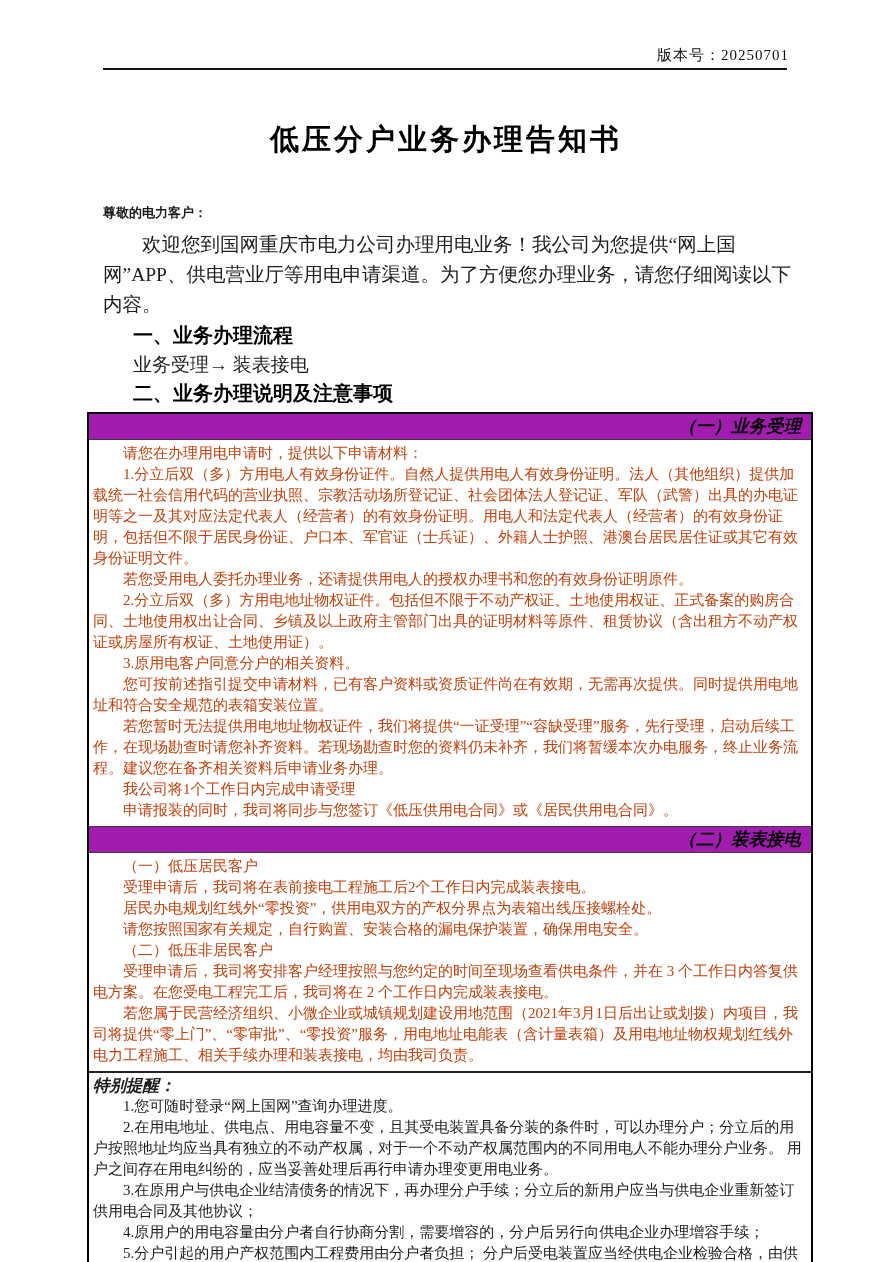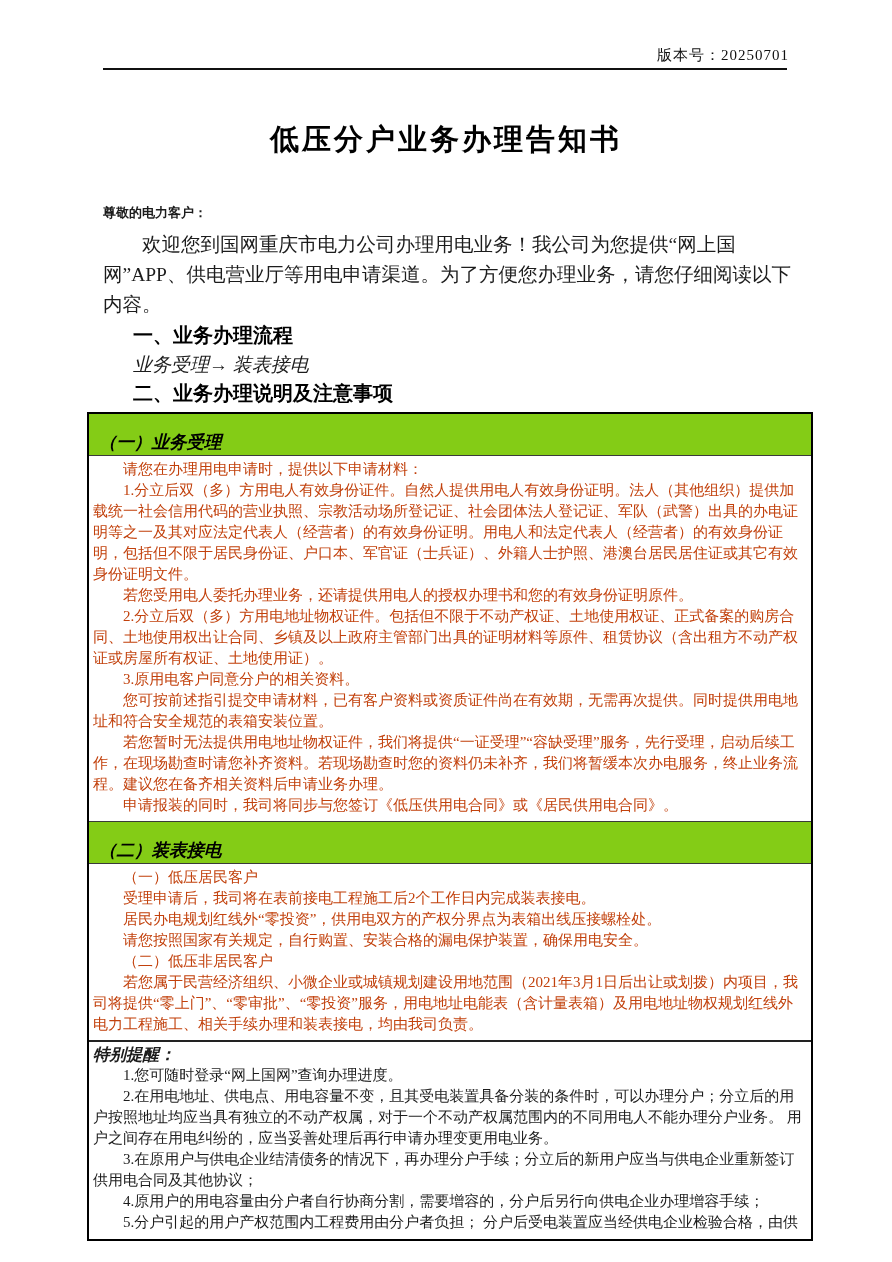--- a/index.html
+++ b/index.html
@@ -51,41 +51,41 @@
   .h-sans {
     font-family: "Liberation Sans", "DejaVu Sans", sans-serif;
     font-weight: 700;
     font-size: 20px;
     line-height: 27px;
     margin: 2px 0 0 30px;
     color: #000;
   }
   .flow-line {
     margin: 3px 0 2px 30px;
-    font-style: italic;
     font-size: 19px;
     line-height: 26px;
   }
 
   
   .notice-table {
     margin: 5px 0 0 87px;
     width: 726px;
     border: 2px solid #000;
     background: #fff;
   }
   .sec-header {
-    background: #84cc16;
-    padding: 17px 10px 2px 10px;
+    background: #a21caf;
+    padding: 1px 10px 2px 10px;
     font-size: 17.5px;
     line-height: 22px;
     font-weight: 700;
     font-style: italic;
     color: #000;
     border-bottom: 1px solid #3a3a3a;
+    text-align: right;
   }
   .sec-header.mid { border-top: 1px solid #3a3a3a; }
   .sec-body {
     padding: 3px 4px 5px 4px;
     font-size: 15px;
     line-height: 21px;
     color: #c2410c;
   }
   .sec-body p { margin: 0; text-indent: 2em; }
   .special {
@@ -125,30 +125,32 @@
 
     <div class="sec-header">（一）业务受理</div>
     <div class="sec-body">
       <p>请您在办理用电申请时，提供以下申请材料：</p>
       <p>1.分立后双（多）方用电人有效身份证件。自然人提供用电人有效身份证明。法人（其他组织）提供加载统一社会信用代码的营业执照、宗教活动场所登记证、社会团体法人登记证、军队（武警）出具的办电证明等之一及其对应法定代表人（经营者）的有效身份证明。用电人和法定代表人（经营者）的有效身份证明，包括但不限于居民身份证、户口本、军官证（士兵证）、外籍人士护照、港澳台居民居住证或其它有效身份证明文件。</p>
       <p>若您受用电人委托办理业务，还请提供用电人的授权办理书和您的有效身份证明原件。</p>
       <p>2.分立后双（多）方用电地址物权证件。包括但不限于不动产权证、土地使用权证、正式备案的购房合同、土地使用权出让合同、乡镇及以上政府主管部门出具的证明材料等原件、租赁协议（含出租方不动产权证或房屋所有权证、土地使用证）。</p>
       <p>3.原用电客户同意分户的相关资料。</p>
       <p>您可按前述指引提交申请材料，已有客户资料或资质证件尚在有效期，无需再次提供。同时提供用电地址和符合安全规范的表箱安装位置。</p>
       <p>若您暂时无法提供用电地址物权证件，我们将提供“一证受理”“容缺受理”服务，先行受理，启动后续工作，在现场勘查时请您补齐资料。若现场勘查时您的资料仍未补齐，我们将暂缓本次办电服务，终止业务流程。建议您在备齐相关资料后申请业务办理。</p>
+      <p>我公司将1个工作日内完成申请受理</p>
       <p>申请报装的同时，我司将同步与您签订《低压供用电合同》或《居民供用电合同》。</p>
     </div>
 
     <div class="sec-header mid">（二）装表接电</div>
     <div class="sec-body">
       <p>（一）低压居民客户</p>
       <p>受理申请后，我司将在表前接电工程施工后2个工作日内完成装表接电。</p>
       <p>居民办电规划红线外“零投资”，供用电双方的产权分界点为表箱出线压接螺栓处。</p>
       <p>请您按照国家有关规定，自行购置、安装合格的漏电保护装置，确保用电安全。</p>
       <p>（二）低压非居民客户</p>
+      <p>受理申请后，我司将安排客户经理按照与您约定的时间至现场查看供电条件，并在 3 个工作日内答复供电方案。在您受电工程完工后，我司将在 2 个工作日内完成装表接电。</p>
       <p>若您属于民营经济组织、小微企业或城镇规划建设用地范围（2021年3月1日后出让或划拨）内项目，我司将提供“零上门”、“零审批”、“零投资”服务，用电地址电能表（含计量表箱）及用电地址物权规划红线外电力工程施工、相关手续办理和装表接电，均由我司负责。</p>
     </div>
 
     <div class="special">
       <p class="special-label">特别提醒：</p>
       <p>1.您可随时登录“网上国网”查询办理进度。</p>
       <p>2.在用电地址、供电点、用电容量不变，且其受电装置具备分装的条件时，可以办理分户；分立后的用户按照地址均应当具有独立的不动产权属，对于一个不动产权属范围内的不同用电人不能办理分户业务。 用户之间存在用电纠纷的，应当妥善处理后再行申请办理变更用电业务。</p>
       <p>3.在原用户与供电企业结清债务的情况下，再办理分户手续；分立后的新用户应当与供电企业重新签订供用电合同及其他协议；</p>
       <p>4.原用户的用电容量由分户者自行协商分割，需要增容的，分户后另行向供电企业办理增容手续；</p>
       <p>5.分户引起的用户产权范围内工程费用由分户者负担； 分户后受电装置应当经供电企业检验合格，由供</p>

